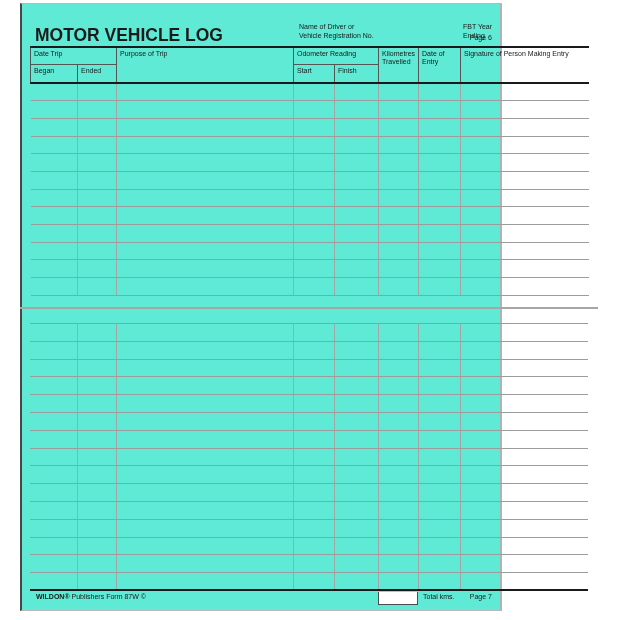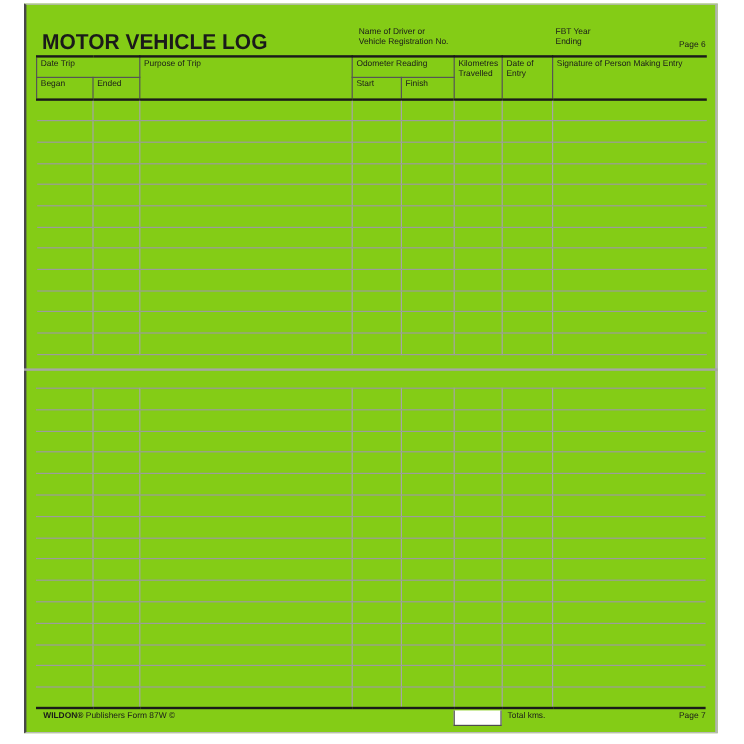--- a/index.html
+++ b/index.html
@@ -2,22 +2,22 @@
 <html><head>
 <meta charset="utf-8">
 <style>
   html,body{margin:0;padding:0;}
   body{
     width:620px;height:620px;background:#ffffff;overflow:hidden;position:relative;
     font-family:"Liberation Sans", sans-serif;color:#1a1a1a;
     -webkit-font-smoothing:antialiased;
   }
   .page{
-    position:absolute;left:20px;top:3px;width:578px;height:608px;
-    box-sizing:border-box;background:#84cc16;
+    position:absolute;left:20px;top:3px;width:482px;height:608px;
+    box-sizing:border-box;background:#5eead4;
     border-left:2px solid #474747;
     border-top:1px solid #b9b9b9;
     border-right:2px solid #b2b2b2;
     border-bottom:1px solid #b9b9b9;
   }
   .form-title{
     position:absolute;left:13px;top:21px;
     font-size:18px;font-weight:700;letter-spacing:0px;
     transform:scaleX(0.97);transform-origin:left center;white-space:nowrap;
   }

